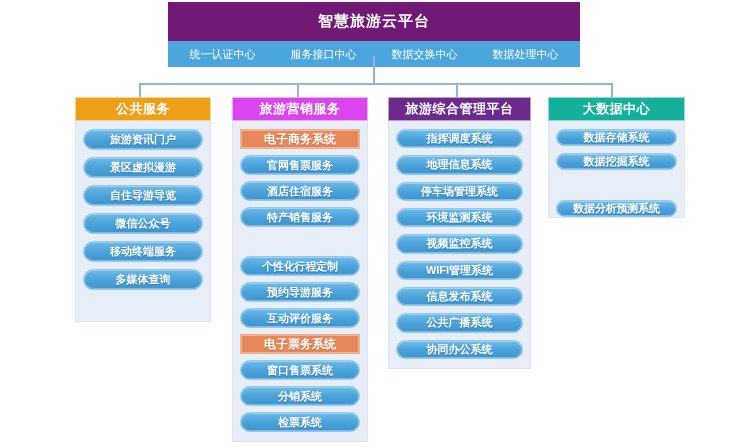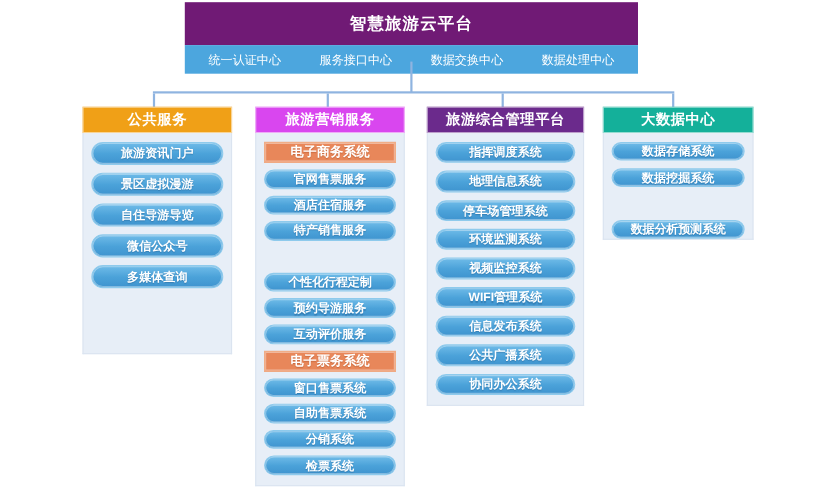--- a/index.html
+++ b/index.html
@@ -189,37 +189,37 @@
   <div class="conn conn-drop drop3"></div>
   <div class="conn conn-drop drop4"></div>
 
   <div class="column" id="col-1">
     <div class="col-header">公共服务</div>
     <div class="col-body">
       <div class="pill">旅游资讯门户</div>
       <div class="pill">景区虚拟漫游</div>
       <div class="pill">自住导游导览</div>
       <div class="pill">微信公众号</div>
+      <div class="pill">移动终端服务</div>
       <div class="pill">多媒体查询</div>
     </div>
   </div>
 
   <div class="column" id="col-2">
     <div class="col-header">旅游营销服务</div>
     <div class="col-body">
       <div class="subgroup-header">电子商务系统</div>
       <div class="pill">官网售票服务</div>
       <div class="pill">酒店住宿服务</div>
       <div class="pill">特产销售服务</div>
       <div class="pill wide">个性化行程定制</div>
       <div class="pill">预约导游服务</div>
       <div class="pill">互动评价服务</div>
       <div class="subgroup-header">电子票务系统</div>
       <div class="pill">窗口售票系统</div>
-      <div class="pill">自助售票系统</div>
       <div class="pill">分销系统</div>
       <div class="pill">检票系统</div>
     </div>
   </div>
 
   <div class="column" id="col-3">
     <div class="col-header">旅游综合管理平台</div>
     <div class="col-body">
       <div class="pill">指挥调度系统</div>
       <div class="pill">地理信息系统</div>

